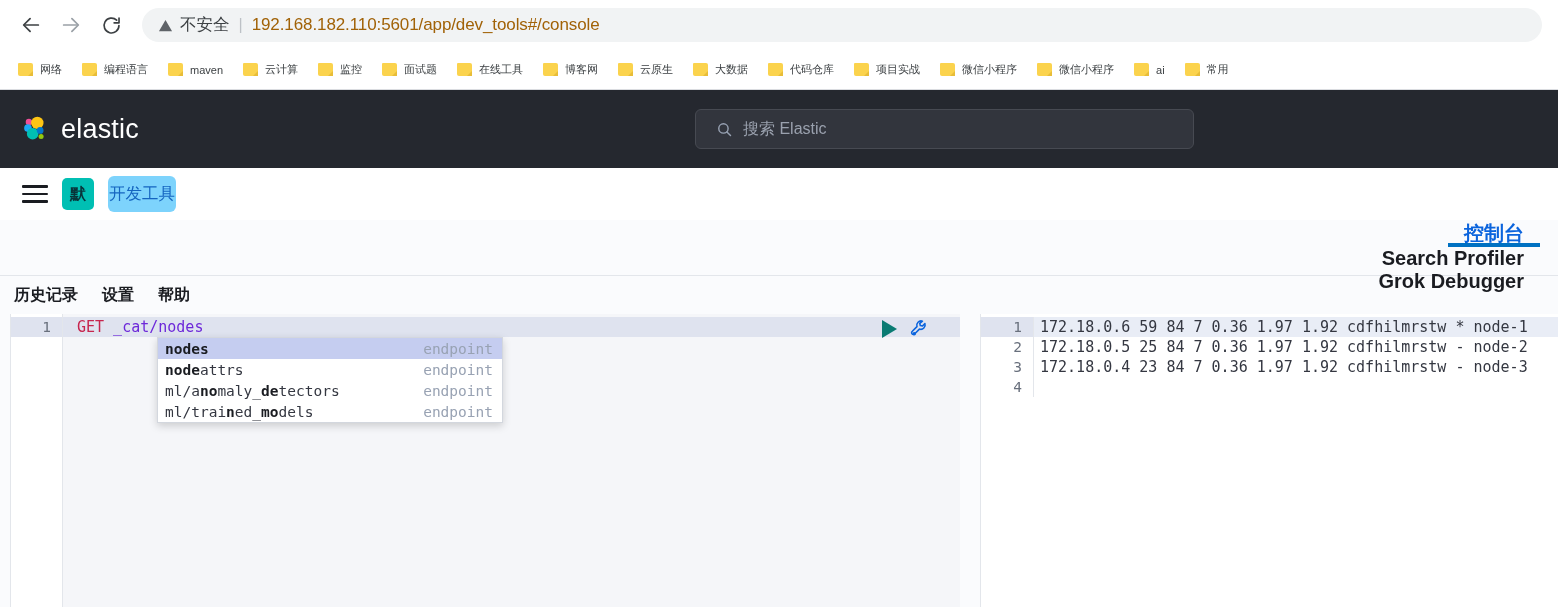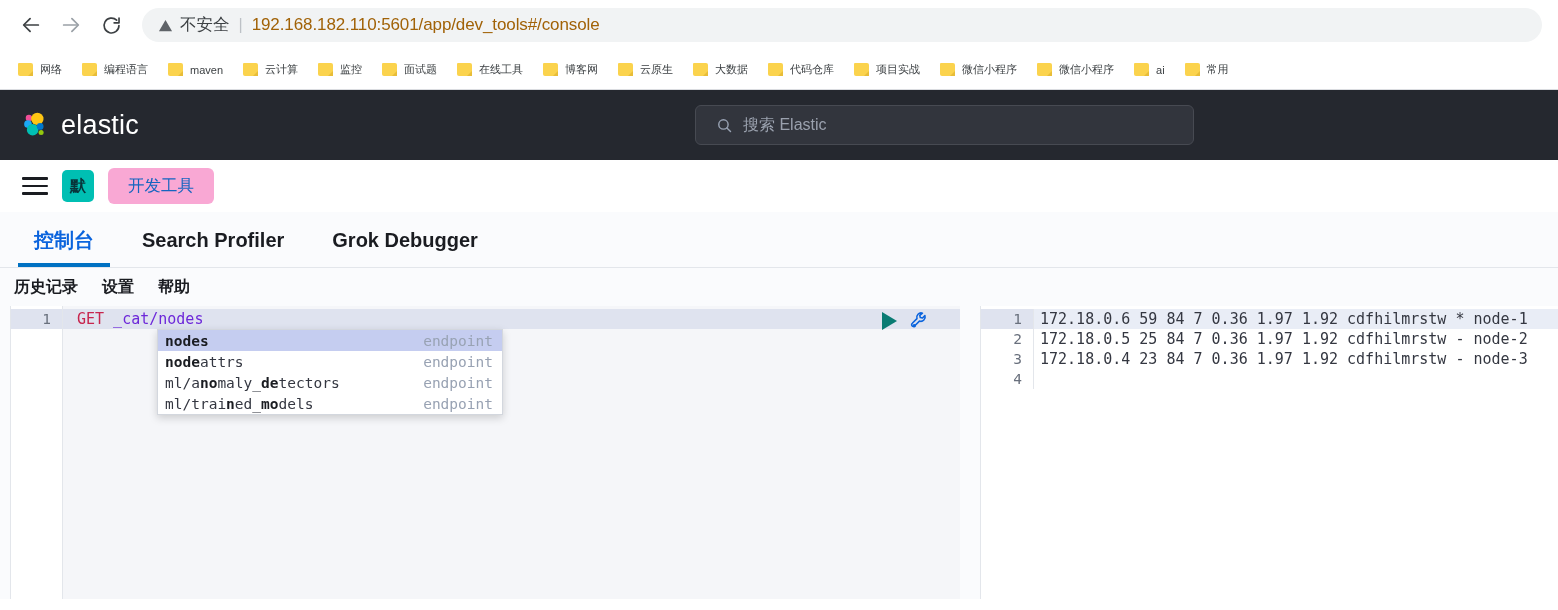--- a/index.html
+++ b/index.html
@@ -78,21 +78,21 @@
   .folder-ico::after {
     content: "";
     position: absolute;
     right: 0; bottom: 0;
     border-left: 5px solid transparent;
     border-bottom: 5px solid #e8bd38;
   }
 
   
   .elastic-header {
-    height: 70px;
+    height: 78px;
     background: #25282f;
     display: flex;
     align-items: center;
     padding: 0 20px;
     position: relative;
   }
   .logo-wrap { display: flex; align-items: center; gap: 11px; }
   .logo-mark { width: 30px; height: 30px; display:block; }
   .logo-text {
     color: #ffffff;
@@ -128,36 +128,37 @@
   .hamburger { width: 26px; display: flex; flex-direction: column; gap: 5px; }
   .hamburger span { display:block; height: 2.6px; background: #1a1c21; border-radius: 1px; }
   .space-badge {
     width: 32px; height: 32px;
     background: #00bfb3;
     border-radius: 5px;
     display: flex; align-items: center; justify-content: center;
     color: #08343a; font-size: 16px; font-weight: 700;
   }
   .crumb-pill {
-    background: #f9a8d4;
+    background: #7dd3fc;
     color: #1565c0;
     border-radius: 6px;
-    padding: 7px 20px;
+    padding: 7px 1px;
     font-size: 16.5px;
   }
 
   
   .tabs-row {
     height: 56px;
     background: #fafbfd;
     display: flex;
     align-items: flex-end;
     padding: 0 10px;
     border-bottom: 1px solid #e3e6eb;
     position: relative;
+    flex-direction: column;
   }
   .tab {
     height: 54px;
     display: flex;
     align-items: center;
     padding: 0 24px;
     font-size: 20px;
     font-weight: 700;
     color: #1a1c21;
     position: relative;

